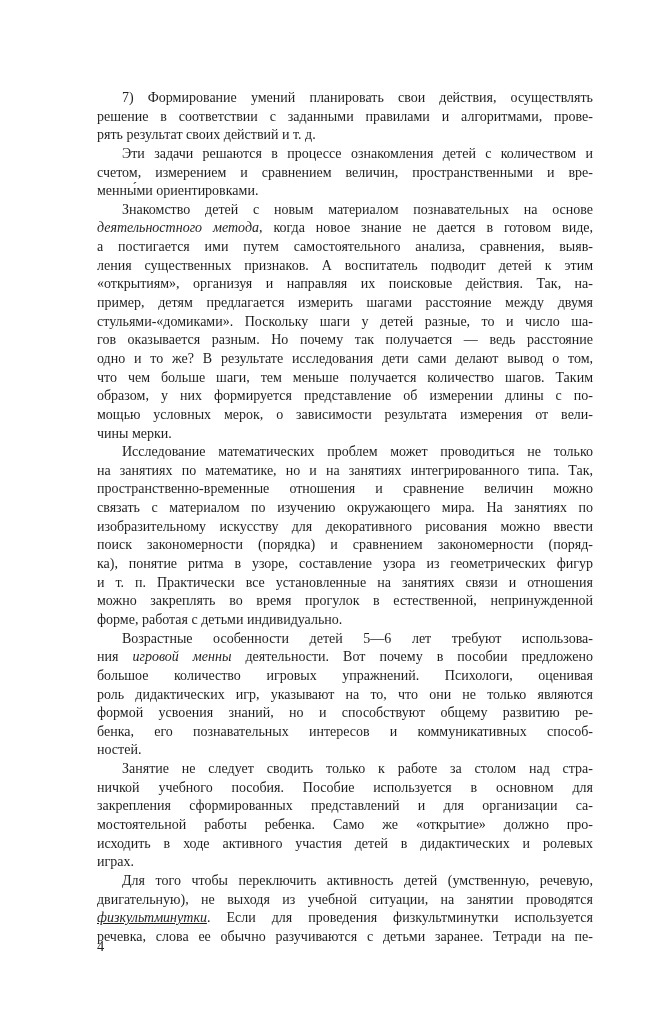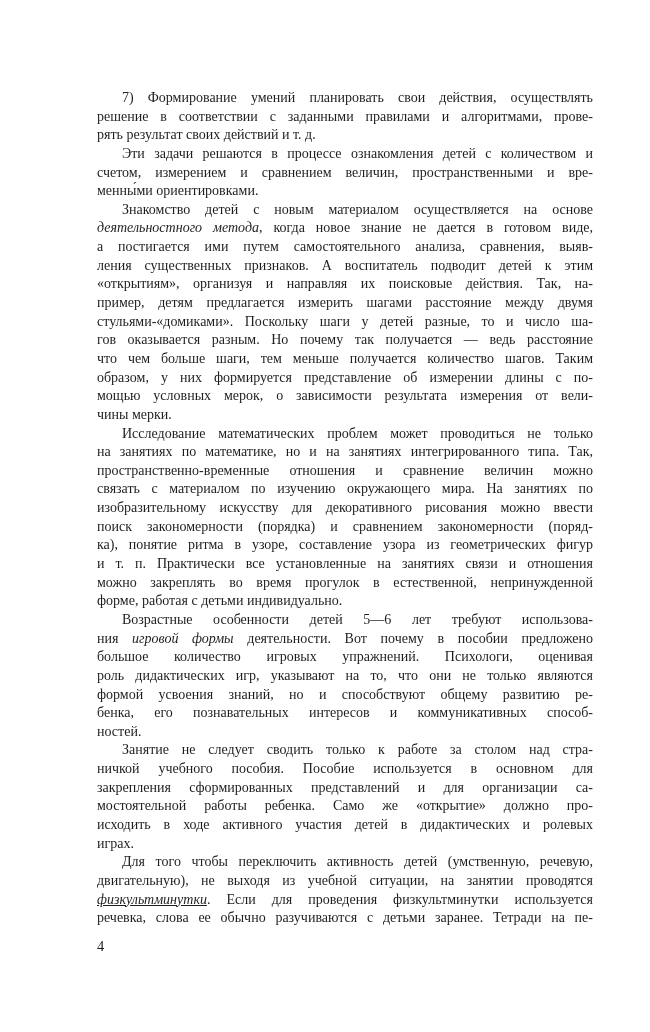--- a/index.html
+++ b/index.html
@@ -59,48 +59,49 @@
       <div class="line"><span>7) Формирование умений планировать свои действия, осуществлять</span></div>
       <div class="line"><span>решение в соответствии с заданными правилами и алгоритмами, прове-</span></div>
       <div class="line last"><span>рять результат своих действий и т. д.</span></div>
     </div>
     <div class="para">
       <div class="line"><span>Эти задачи решаются в процессе ознакомления детей с количеством и</span></div>
       <div class="line"><span>счетом, измерением и сравнением величин, пространственными и вре-</span></div>
       <div class="line last"><span>менны́ми ориентировками.</span></div>
     </div>
     <div class="para">
-      <div class="line"><span>Знакомство детей с новым материалом осуществляется на основе</span></div>
+      <div class="line"><span>Знакомство детей с новым материалом познавательных на основе</span></div>
       <div class="line"><span class="bi">деятельностного метода</span><span>, когда новое знание не дается в готовом виде,</span></div>
       <div class="line"><span>а постигается ими путем самостоятельного анализа, сравнения, выяв-</span></div>
       <div class="line"><span>ления существенных признаков. А воспитатель подводит детей к этим</span></div>
       <div class="line"><span>«открытиям», организуя и направляя их поисковые действия. Так, на-</span></div>
       <div class="line"><span>пример, детям предлагается измерить шагами расстояние между двумя</span></div>
       <div class="line"><span>стульями-«домиками». Поскольку шаги у детей разные, то и число ша-</span></div>
       <div class="line"><span>гов оказывается разным. Но почему так получается — ведь расстояние</span></div>
+      <div class="line"><span>одно и то же? В результате исследования дети сами делают вывод о том,</span></div>
       <div class="line"><span>что чем больше шаги, тем меньше получается количество шагов. Таким</span></div>
       <div class="line"><span>образом, у них формируется представление об измерении длины с по-</span></div>
       <div class="line"><span>мощью условных мерок, о зависимости результата измерения от вели-</span></div>
       <div class="line last"><span>чины мерки.</span></div>
     </div>
     <div class="para">
       <div class="line"><span>Исследование математических проблем может проводиться не только</span></div>
       <div class="line"><span>на занятиях по математике, но и на занятиях интегрированного типа. Так,</span></div>
       <div class="line"><span>пространственно-временные отношения и сравнение величин можно</span></div>
       <div class="line"><span>связать с материалом по изучению окружающего мира. На занятиях по</span></div>
       <div class="line"><span>изобразительному искусству для декоративного рисования можно ввести</span></div>
       <div class="line"><span>поиск закономерности (порядка) и сравнением закономерности (поряд-</span></div>
       <div class="line"><span>ка), понятие ритма в узоре, составление узора из геометрических фигур</span></div>
       <div class="line"><span>и т. п. Практически все установленные на занятиях связи и отношения</span></div>
       <div class="line"><span>можно закреплять во время прогулок в естественной, непринужденной</span></div>
       <div class="line last"><span>форме, работая с детьми индивидуально.</span></div>
     </div>
     <div class="para">
       <div class="line"><span>Возрастные особенности детей 5—6 лет требуют использова-</span></div>
-      <div class="line"><span>ния </span><span class="bi">игровой формы</span><span> деятельности. Вот почему в пособии предложено</span></div>
+      <div class="line"><span>ния </span><span class="bi">игровой менны</span><span> деятельности. Вот почему в пособии предложено</span></div>
       <div class="line"><span>большое количество игровых упражнений. Психологи, оценивая</span></div>
       <div class="line"><span>роль дидактических игр, указывают на то, что они не только являются</span></div>
       <div class="line"><span>формой усвоения знаний, но и способствуют общему развитию ре-</span></div>
       <div class="line"><span>бенка, его познавательных интересов и коммуникативных способ-</span></div>
       <div class="line last"><span>ностей.</span></div>
     </div>
     <div class="para">
       <div class="line"><span>Занятие не следует сводить только к работе за столом над стра-</span></div>
       <div class="line"><span>ничкой учебного пособия. Пособие используется в основном для</span></div>
       <div class="line"><span>закрепления сформированных представлений и для организации са-</span></div>

